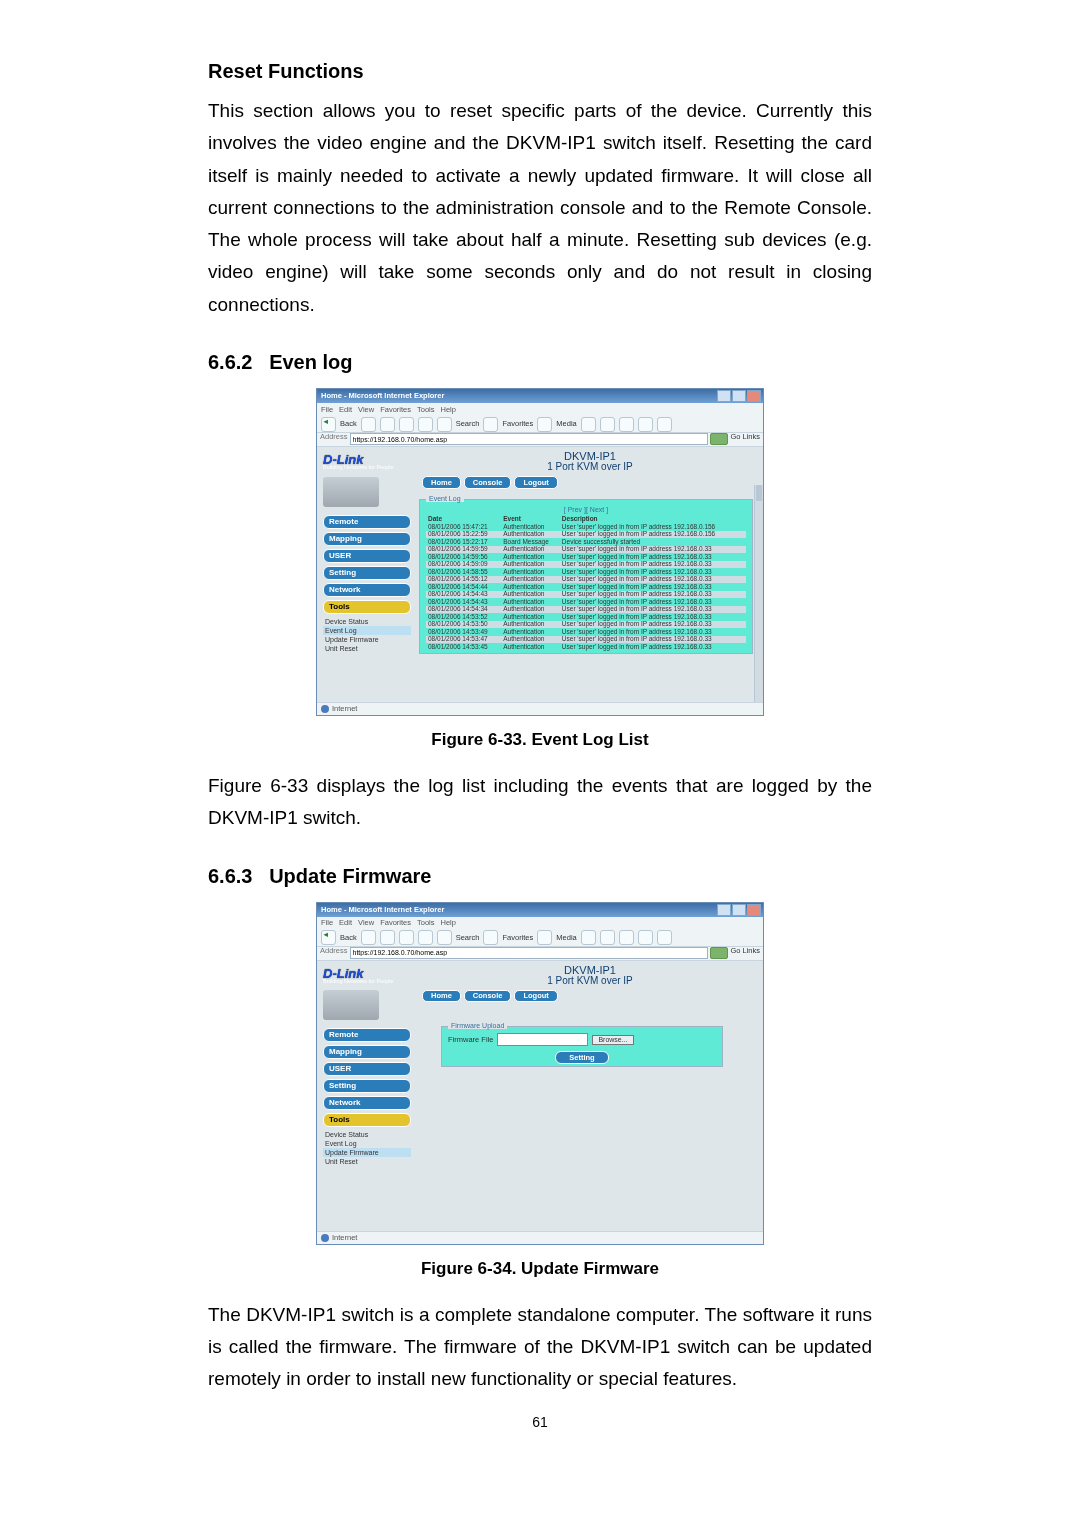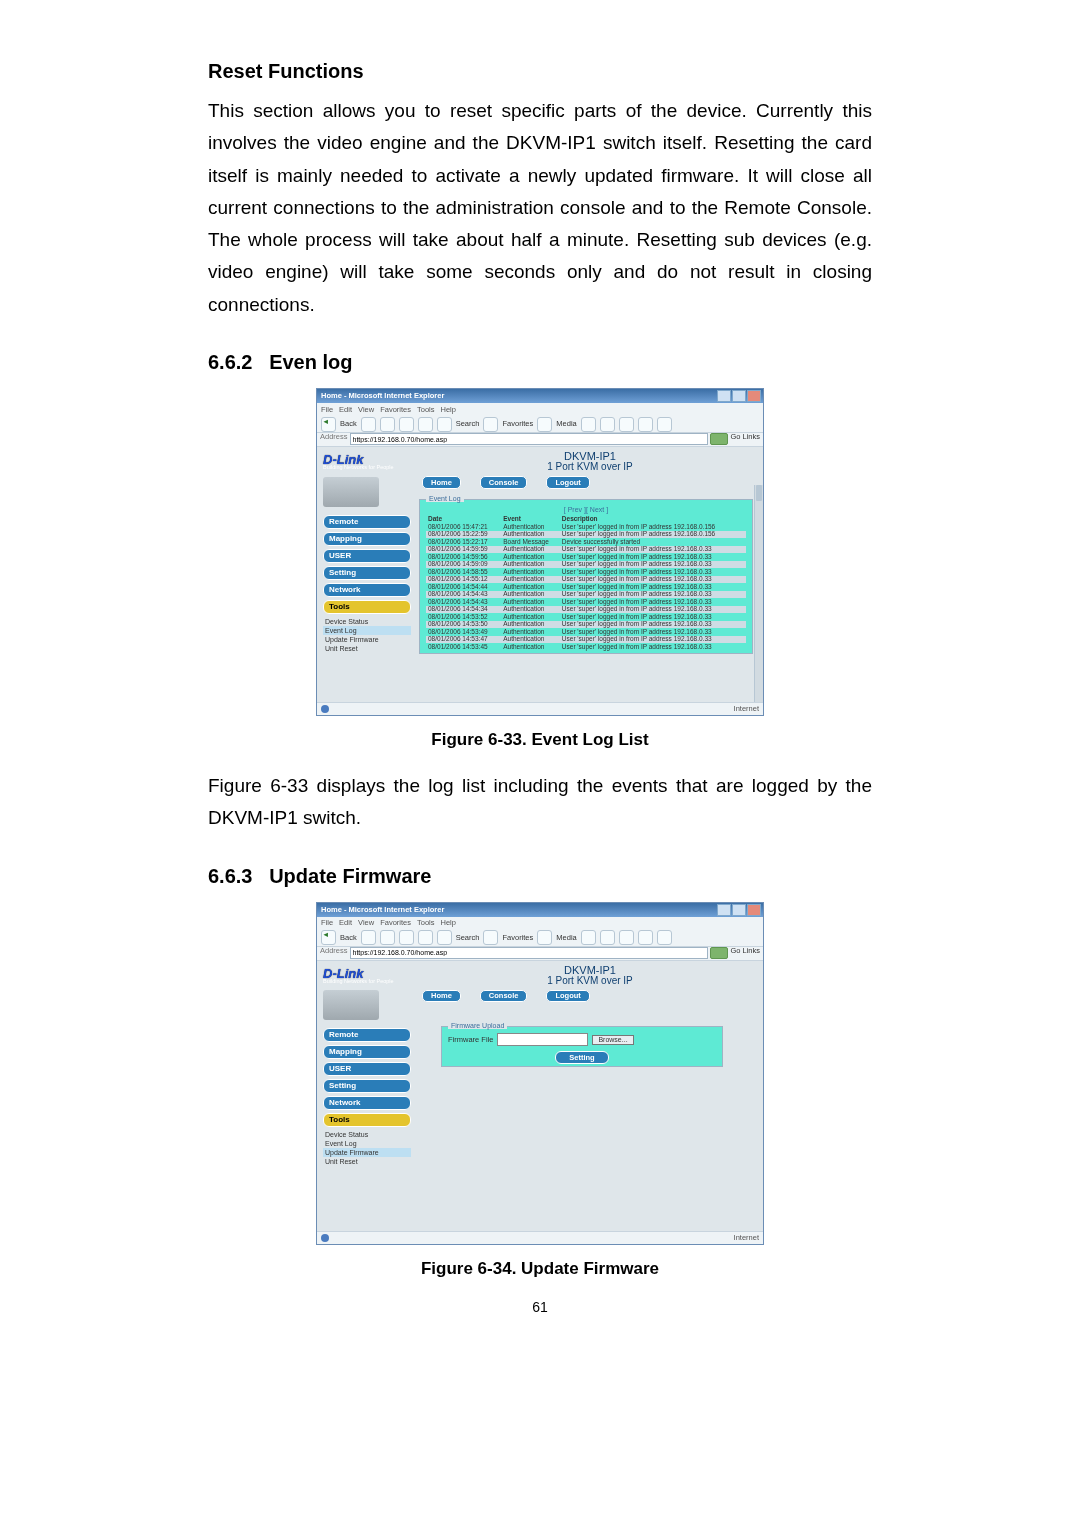--- a/index.html
+++ b/index.html
@@ -18,39 +18,39 @@
   .ie .winbtn{width:12px;height:10px;background:#cfe1f3;margin-left:1px;border:1px solid #7fa8cc;display:inline-block}
   .ie .winbtn.cls{background:#e58a7a}
   .ie .menubar{height:11px;display:flex;gap:6px;padding:1px 4px;align-items:center;color:#555}
   .ie .toolbar{height:16px;display:flex;align-items:center;gap:4px;padding:0 4px;background:#eef3f6;border-bottom:1px solid #c8d4de}
   .ie .tbbtn{width:13px;height:13px;border:1px solid #b7c7d4;border-radius:3px;background:#f6fbfd;display:inline-block}
   .ie .tbback{color:#2d7a2d;font-weight:bold}
   .ie .addr{height:13px;display:flex;gap:2px;padding:0 3px;background:#eef3f6;border-bottom:1px solid #c8d4de}
   .ie .addr .lbl{color:#777}
   .ie .addr input{flex:1;height:10px;font-size:7px;border:1px solid #9fb3c4;padding:0 2px;background:#fff}
   .ie .addr .go{width:16px;height:10px;background:#7db46c;border:1px solid #5f9650;border-radius:2px}
-  .ie .status{height:12px;border-top:1px solid #c8d4de;display:flex;align-items:center;justify-content:space-between;padding:0 4px;color:#555;background:#eef3f6}
+  .ie .status{height:12px;border-top:1px solid #c8d4de;display:flex;align-items:center;justify-content:flex-start;padding:0 4px;color:#555;background:#eef3f6}
   .ie .status .globe{width:8px;height:8px;border-radius:50%;background:#4a7bbf;margin-right:3px}
 
   .content{display:flex;background:#dfe6ea;min-height:255px}
   .content.short{min-height:270px}
   .side{width:100px;flex:0 0 100px;background:#dfe6ea;padding:6px 6px 4px 6px;box-sizing:border-box}
   .logo{color:#1d4ed8;font-weight:bold;font-style:italic;font-size:13px;text-shadow:0 0 1px #000}
   .logo-sub{color:#fff;font-size:5.5px;margin-top:-1px}
   .avatar{width:56px;height:30px;background:linear-gradient(#c5ced4,#9fa8ae);margin:6px 0 8px 0;border-radius:3px}
   .navbtn{margin:3px 0;padding:2px 5px;border:1px solid #fff;border-radius:6px;background:#2a7db8;color:#fff;font-weight:bold;font-size:8px;text-align:left}
   .navbtn.tools{background:#e4c42d;color:#000}
   .sublink{font-size:7px;color:#333;padding:1px 0 1px 2px}
   .sublink.hl{background:#bddff2}
 
   .main{flex:1;background:#dfe6ea;padding:0 0 4px 0;position:relative}
   .hdr{color:#0f3f70;text-align:center;padding:4px 0 2px 0}
   .hdr .m{font-weight:normal;font-size:11px}
   .hdr .s{font-weight:normal;font-size:10px}
-  .tabs{display:flex;gap:19px;padding:2px 14px 0 5px}
+  .tabs{display:flex;gap:3px;padding:2px 14px 0 5px}
   .tab{padding:1.5px 8px;border:1px solid #fff;border-radius:5px;background:#2a7db8;color:#fff;font-weight:bold;font-size:7.5px}
   .scroll{position:absolute;right:0;top:38px;bottom:0;width:8px;background:#d2dbe1;border-left:1px solid #b7c7d4}
   .scroll .thumb{position:absolute;left:1px;right:1px;top:0;height:16px;background:#b7c7d4;border-radius:1px}
 
   .panel{margin:10px 10px 0 2px;border:1px solid #9fb3c4;padding:6px 6px 2px 6px;position:relative;background:#5eead4}
   .panel .legend{position:absolute;top:-5px;left:6px;background:#dfe6ea;padding:0 3px;color:#3d6e9c;font-size:7px}
   .pn{color:#3d6e9c;text-align:center;font-size:7px;margin-bottom:2px}
   table.log{width:100%;border-collapse:collapse;font-size:6.5px;color:#333}
   table.log th{text-align:left;font-weight:bold;padding:1px 2px}
   table.log td{padding:0.5px 2px;white-space:nowrap}
@@ -342,15 +342,16 @@
       </div>
     </div>
 
     <div class="status">
       <span class="globe"></span>
       <span>Internet</span>
     </div>
   </div>
 
   <div class="fig-cap">Figure 6-34. Update Firmware</div>
+  <p class="para">The DKVM-IP1 switch is a complete standalone computer. The software it runs is called the firmware. The firmware of the DKVM-IP1 switch can be updated remotely in order to install new functionality or special features.</p>
 
   <div class="pagenum">61</div>
 </div>
 
 </body></html>

